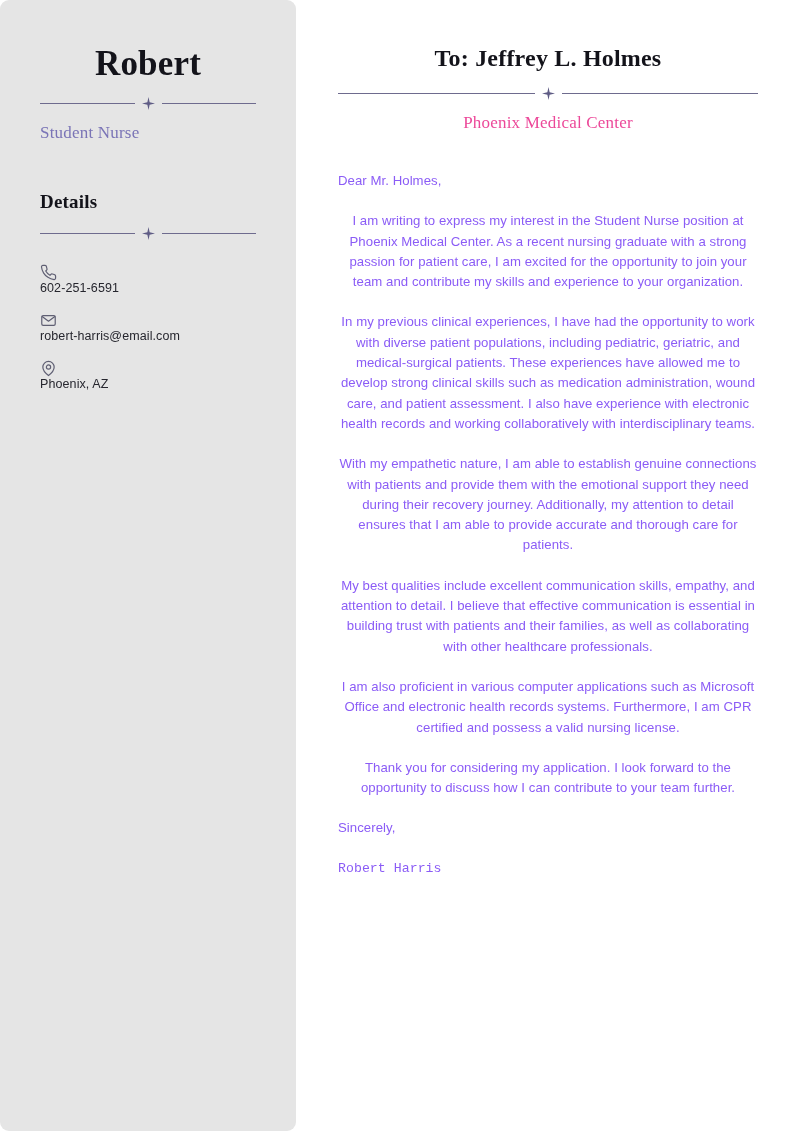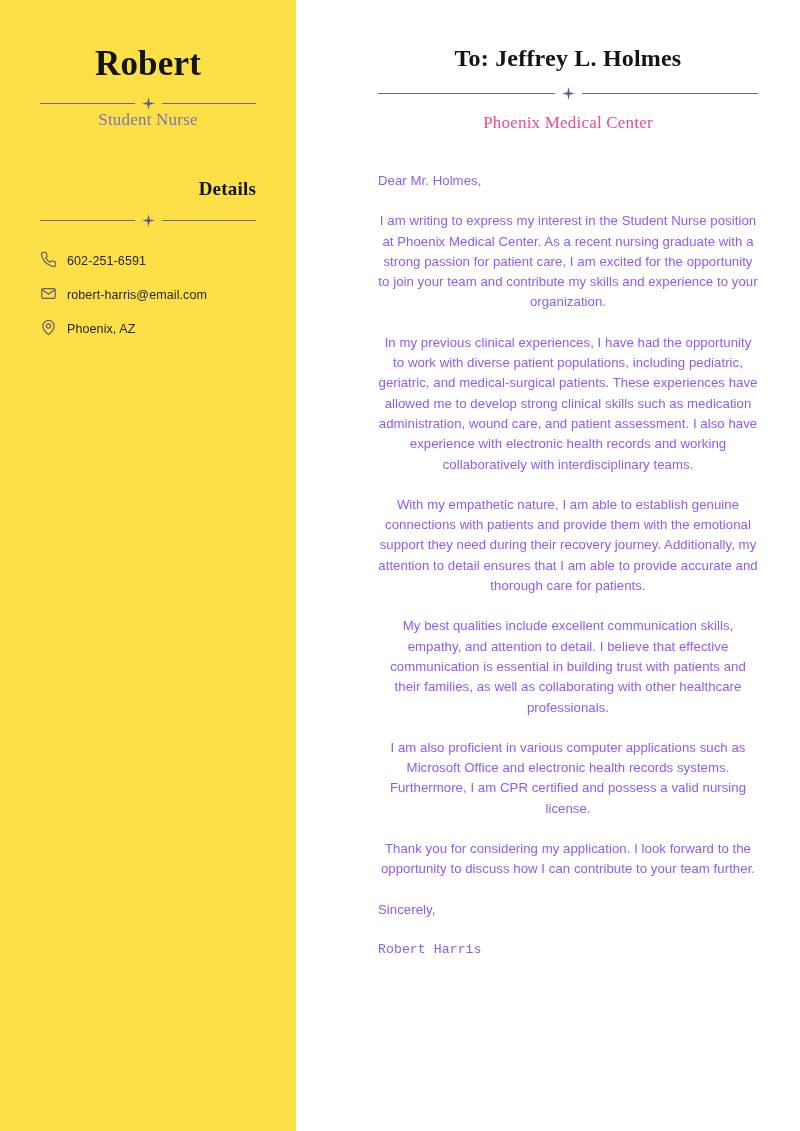--- a/index.html
+++ b/index.html
@@ -19,23 +19,24 @@
     height: 1131px;
     display: flex;
     background: #ffffff;
     overflow: hidden;
   }
 
   
   .sidebar {
     width: 296px;
     flex: 0 0 296px;
-    background: #fde047;
+    background: #e5e5e5;
     box-sizing: border-box;
     padding: 40px 40px 0 40px;
+    border-radius: 9px;
   }
   .name-block {
     text-align: center;
     margin-top: 5px;
   }
   .name-line {
     font-family: "Liberation Serif", serif;
     font-weight: 700;
     font-size: 35px;
     line-height: 38px;
@@ -56,44 +57,45 @@
     background: #6e6b8e;
   }
   .divider .star {
     flex: 0 0 auto;
     margin: 0 7px;
     line-height: 0;
   }
   .divider svg { display: block; }
 
   .role {
-    text-align: center;
     font-family: "Liberation Serif", serif;
     font-size: 17px;
     color: #7a74b6;
+    margin-top: 13px;
     letter-spacing: 0.2px;
   }
 
   .section-title {
-    text-align: right;
+    text-align: left;
     font-family: "Liberation Serif", serif;
     font-weight: 700;
     font-size: 19px;
     color: #13131a;
     margin-top: 48px;
     letter-spacing: 0.2px;
   }
 
   .contact-list {
     margin-top: 24px;
   }
   .contact-row {
     display: flex;
-    align-items: flex-end;
+    align-items: flex-start;
     margin-bottom: 17px;
+    flex-direction: column;
   }
   .contact-icon {
     flex: 0 0 auto;
     width: 17px;
     height: 17px;
     margin-right: 10px;
     color: #5f5f73;
     line-height: 0;
   }
   .contact-icon svg { display: block; }
@@ -103,21 +105,20 @@
     color: #26262e;
     letter-spacing: 0.1px;
   }
 
   
   .main {
     flex: 1 1 auto;
     box-sizing: border-box;
     padding: 40px 42px 8px 42px;
     background: #ffffff;
-    margin-left: 40px;
   }
   .letter-to {
     text-align: center;
     font-family: "Liberation Serif", serif;
     font-weight: 700;
     font-size: 24px;
     color: #13131a;
     letter-spacing: 0.2px;
     margin-top: 5px;
   }

